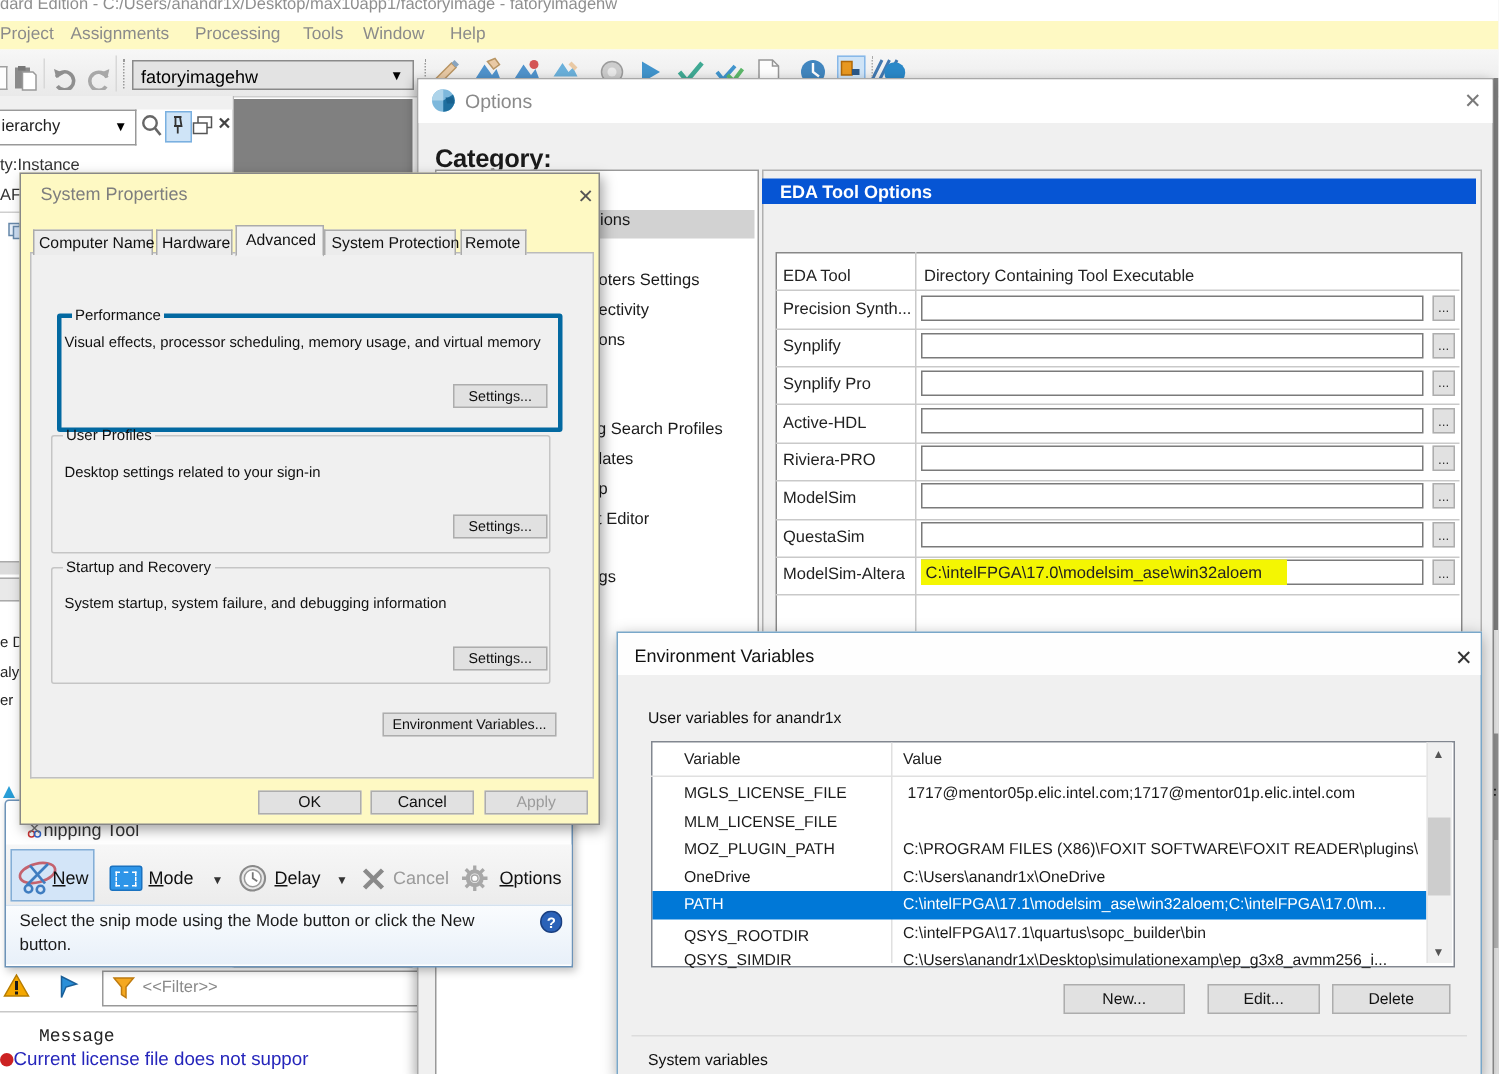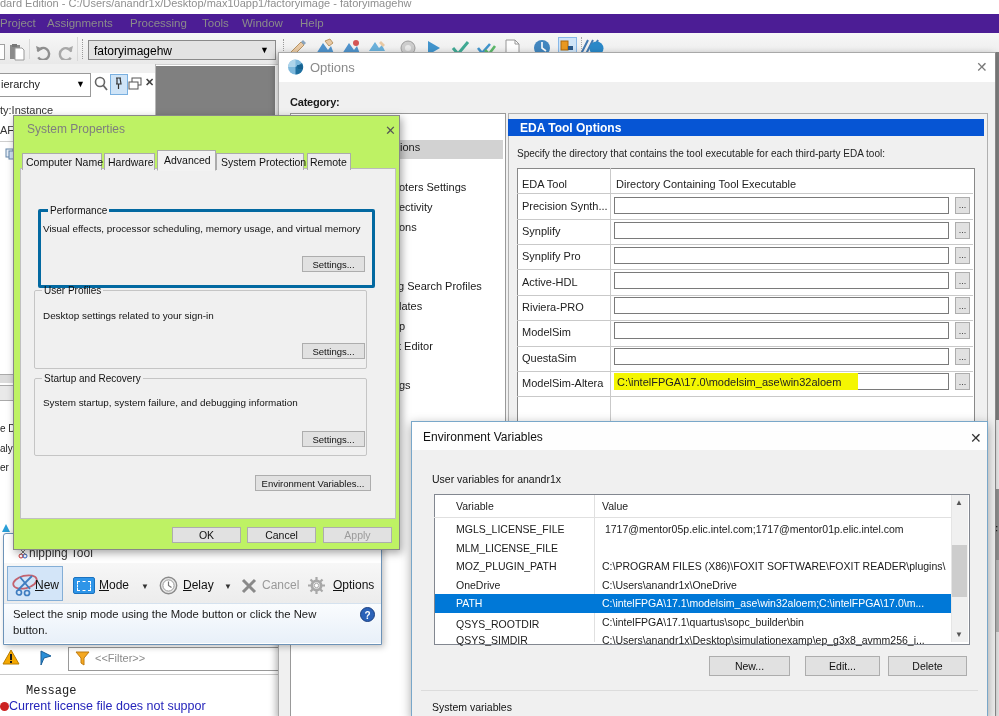--- a/index.html
+++ b/index.html
@@ -1,24 +1,24 @@
 <!DOCTYPE html>
 <html><head><meta charset="utf-8"><style>
 html,body{margin:0;padding:0}
 body{width:999px;height:716px;overflow:hidden;position:relative;background:#fff;font-family:"Liberation Sans",sans-serif;}
 .a{position:absolute}
-.dlg{position:absolute;background:#bef264;border:1px solid #9a9a9a;box-shadow:2px 3px 8px rgba(0,0,0,.35)}
+.dlg{position:absolute;background:#fef9c3;border:1px solid #9a9a9a;box-shadow:2px 3px 8px rgba(0,0,0,.35)}
 .btn{position:absolute;box-sizing:border-box;background:#e1e1e1;border:1px solid #adadad;display:flex;align-items:center;justify-content:center;color:#111}
 .fld{position:absolute;box-sizing:border-box;background:#fff;border:1px solid #7a7a7a}
 .x{color:#555;font-size:13px;line-height:13px}
 </style></head>
 <body>
 
 <div class="a" style="left:0;top:-3px;width:600px;height:14px;font-size:11px;color:#8f8f8f;white-space:nowrap">dard Edition - C:/Users/anandr1x/Desktop/max10app1/factoryimage - fatoryimagehw</div>
-<div class="a" style="left:0;top:14px;width:999px;height:19px;background:#4c1d95;color:#8b8b8b;font-size:11.5px">
+<div class="a" style="left:0;top:14px;width:999px;height:19px;background:#fef9c3;color:#8b8b8b;font-size:11.5px">
  <span class="a" style="left:0;top:3px">Project</span>
  <span class="a" style="left:47px;top:3px">Assignments</span>
  <span class="a" style="left:130px;top:3px">Processing</span>
  <span class="a" style="left:202px;top:3px">Tools</span>
  <span class="a" style="left:242px;top:3px">Window</span>
  <span class="a" style="left:300px;top:3px">Help</span>
 </div>
 <div id="toolbar" class="a" style="left:0;top:33px;width:999px;height:31px;background:linear-gradient(#f7f7f7,#e9e9e9);border-bottom:1px solid #cfcfcf">
  <div class="a" style="left:0;top:11px;width:4px;height:14px;background:#fdfdfd;border:1px solid #a0a0a0;border-left:none"></div>
  <svg class="a" style="left:9px;top:11px" width="16" height="17">
@@ -168,37 +168,36 @@
 <div id="options" class="a" style="z-index:10;left:278px;top:52px;width:716px;height:664px;background:#f0f0f0;border:1px solid #a8a8a8;border-right:1px solid #888;box-shadow:-2px 2px 7px rgba(0,0,0,.3)">
  <div class="a" style="left:0;top:0;width:716px;height:29px;background:#fff"></div>
  <svg class="a" style="left:8px;top:5px" width="17" height="18">
       <circle cx="8.5" cy="9" r="7.5" fill="#7db8dc"></circle>
       <path d="M1 9a7.5 7.5 0 0 1 7.5-7.5V9z" fill="#aed4ea"></path>
       <path d="M8.5 9l6.5-4a7.5 7.5 0 0 1-6.5 11.5z" fill="#1e6f9f"></path>
       <path d="M10 7h5l1 4h-5z" fill="#17618f"></path>
     </svg>
  <div class="a" style="left:31px;top:7px;font-size:13px;color:#8a8a8a">Options</div>
  <div class="a x" style="left:697px;top:8px;font-size:14px;color:#7a7a7a">✕</div>
- <div class="a" style="left:11px;top:43px;font-size:11px;color:#1a1a1a;font-weight:bold;letter-spacing:-0.2px">Category:</div>
+ <div class="a" style="left:11px;top:43px;font-size:17px;color:#1a1a1a;font-weight:bold;letter-spacing:-0.2px">Category:</div>
  <div class="a" style="left:11px;top:60px;width:214px;height:604px;background:#fff;border:1px solid #999"></div>
  <div class="a" style="left:12px;top:87px;width:212px;height:19px;background:#d2d2d2"></div>
  <div class="a" style="left:121px;top:88px;font-size:11px;color:#1a1a1a;white-space:nowrap">ions</div>
  <div class="a" style="left:120px;top:128px;font-size:11px;color:#1a1a1a;white-space:nowrap">oters Settings</div>
  <div class="a" style="left:120px;top:148px;font-size:11px;color:#1a1a1a;white-space:nowrap">ectivity</div>
  <div class="a" style="left:120px;top:168px;font-size:11px;color:#1a1a1a;white-space:nowrap">ons</div>
  <div class="a" style="left:119px;top:227px;font-size:11px;color:#1a1a1a;white-space:nowrap">g Search Profiles</div>
  <div class="a" style="left:120px;top:247px;font-size:11px;color:#1a1a1a;white-space:nowrap">lates</div>
  <div class="a" style="left:120px;top:267px;font-size:11px;color:#1a1a1a;white-space:nowrap">p</div>
  <div class="a" style="left:119px;top:287px;font-size:11px;color:#1a1a1a;white-space:nowrap">t Editor</div>
  <div class="a" style="left:120px;top:326px;font-size:11px;color:#1a1a1a;white-space:nowrap">gs</div>
 
  <div class="a" style="left:229px;top:60px;width:478px;height:604px;background:#f0f0f0;border:1px solid #b0b0b0"></div>
  <div class="a" style="left:229px;top:66px;width:476px;height:17px;background:#0655d4"></div>
  <div class="a" style="left:241px;top:68px;font-size:12px;font-weight:bold;color:#fff">EDA Tool Options</div>
- <div class="a" style="left:238px;top:95px;font-size:10px;color:#222;white-space:nowrap">Specify the directory that contains the tool executable for each third-party EDA tool:</div>
  <div class="a" style="left:238px;top:115px;width:456px;height:253px;background:#fff;border:1px solid #888"></div>
  <div class="a" style="left:331px;top:115px;width:1px;height:253px;background:#c9c9c9"></div>
  <div class="a" style="left:243px;top:125px;font-size:11px;color:#222">EDA Tool</div>
  <div class="a" style="left:337px;top:125px;font-size:11px;color:#222">Directory Containing Tool Executable</div>
  <div class="a" style="left:238px;top:140px;width:456px;height:1px;background:#c9c9c9"></div>
  <div class="a" style="left:238px;top:166px;width:456px;height:1px;background:#c9c9c9"></div>
  <div class="a" style="left:238px;top:191px;width:456px;height:1px;background:#c9c9c9"></div>
  <div class="a" style="left:238px;top:216px;width:456px;height:1px;background:#c9c9c9"></div>
  <div class="a" style="left:238px;top:242px;width:456px;height:1px;background:#c9c9c9"></div>
  <div class="a" style="left:238px;top:267px;width:456px;height:1px;background:#c9c9c9"></div>

